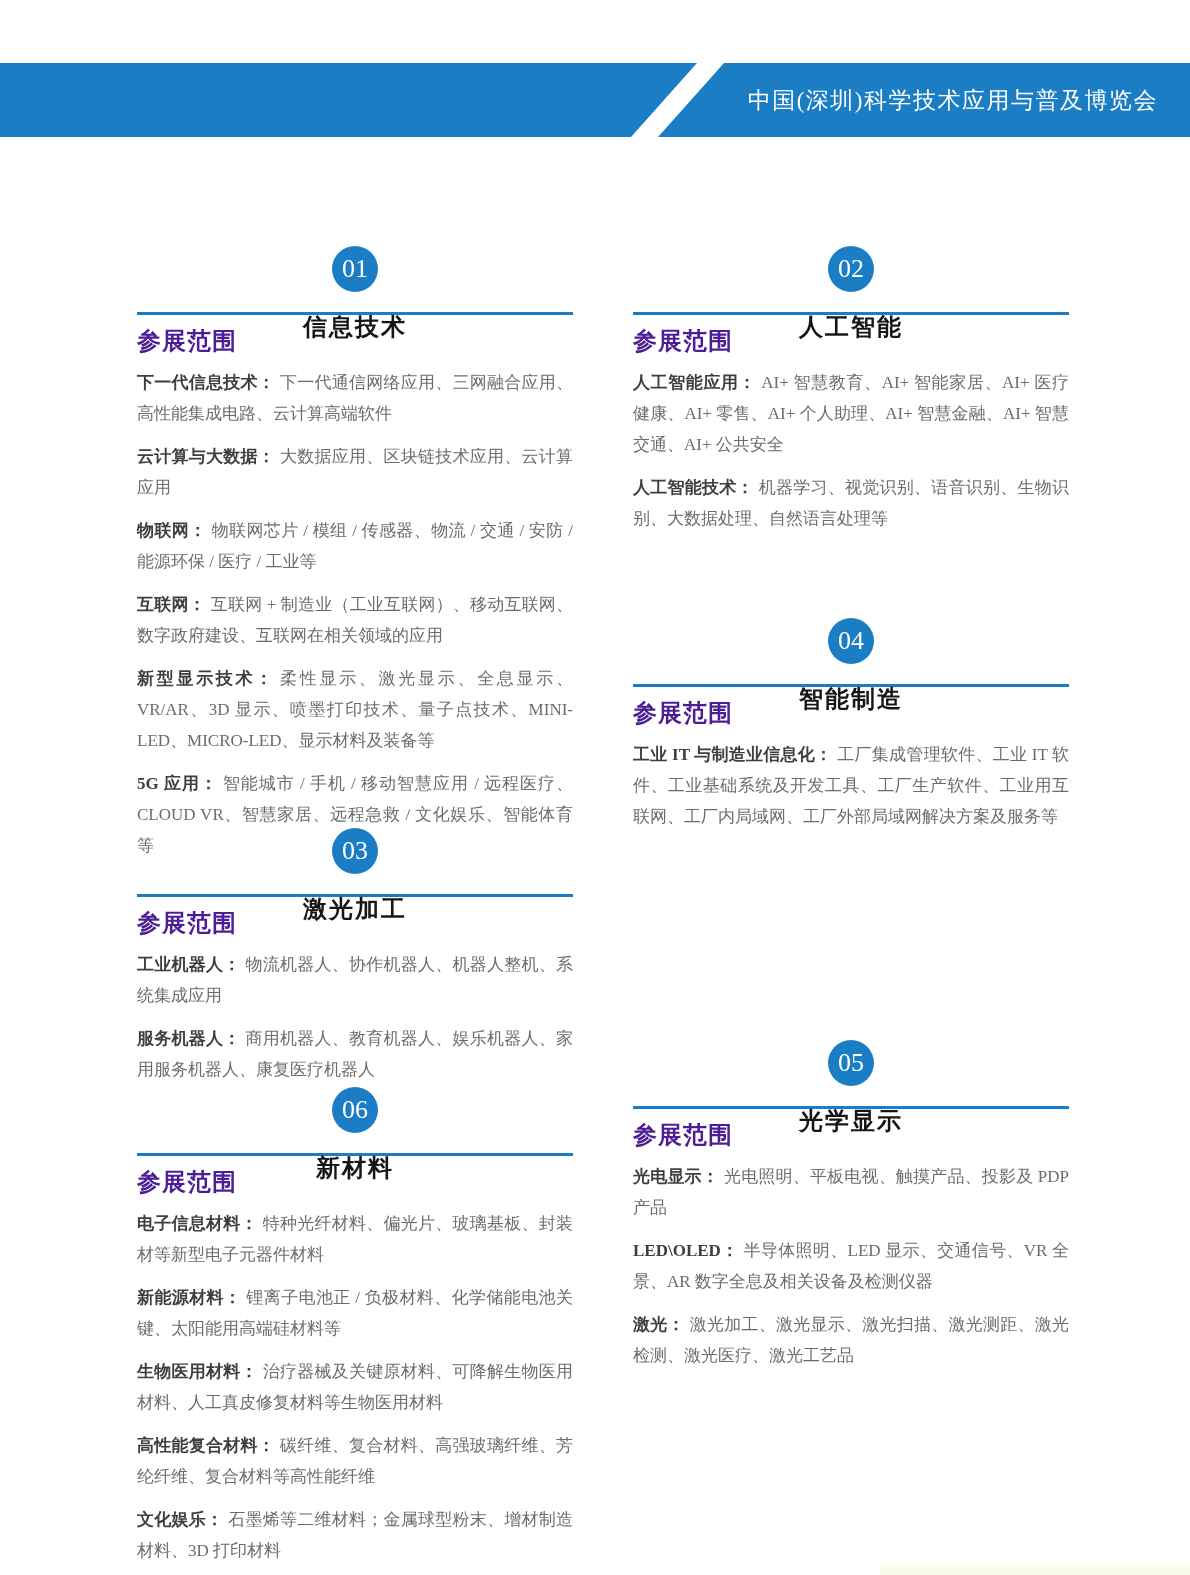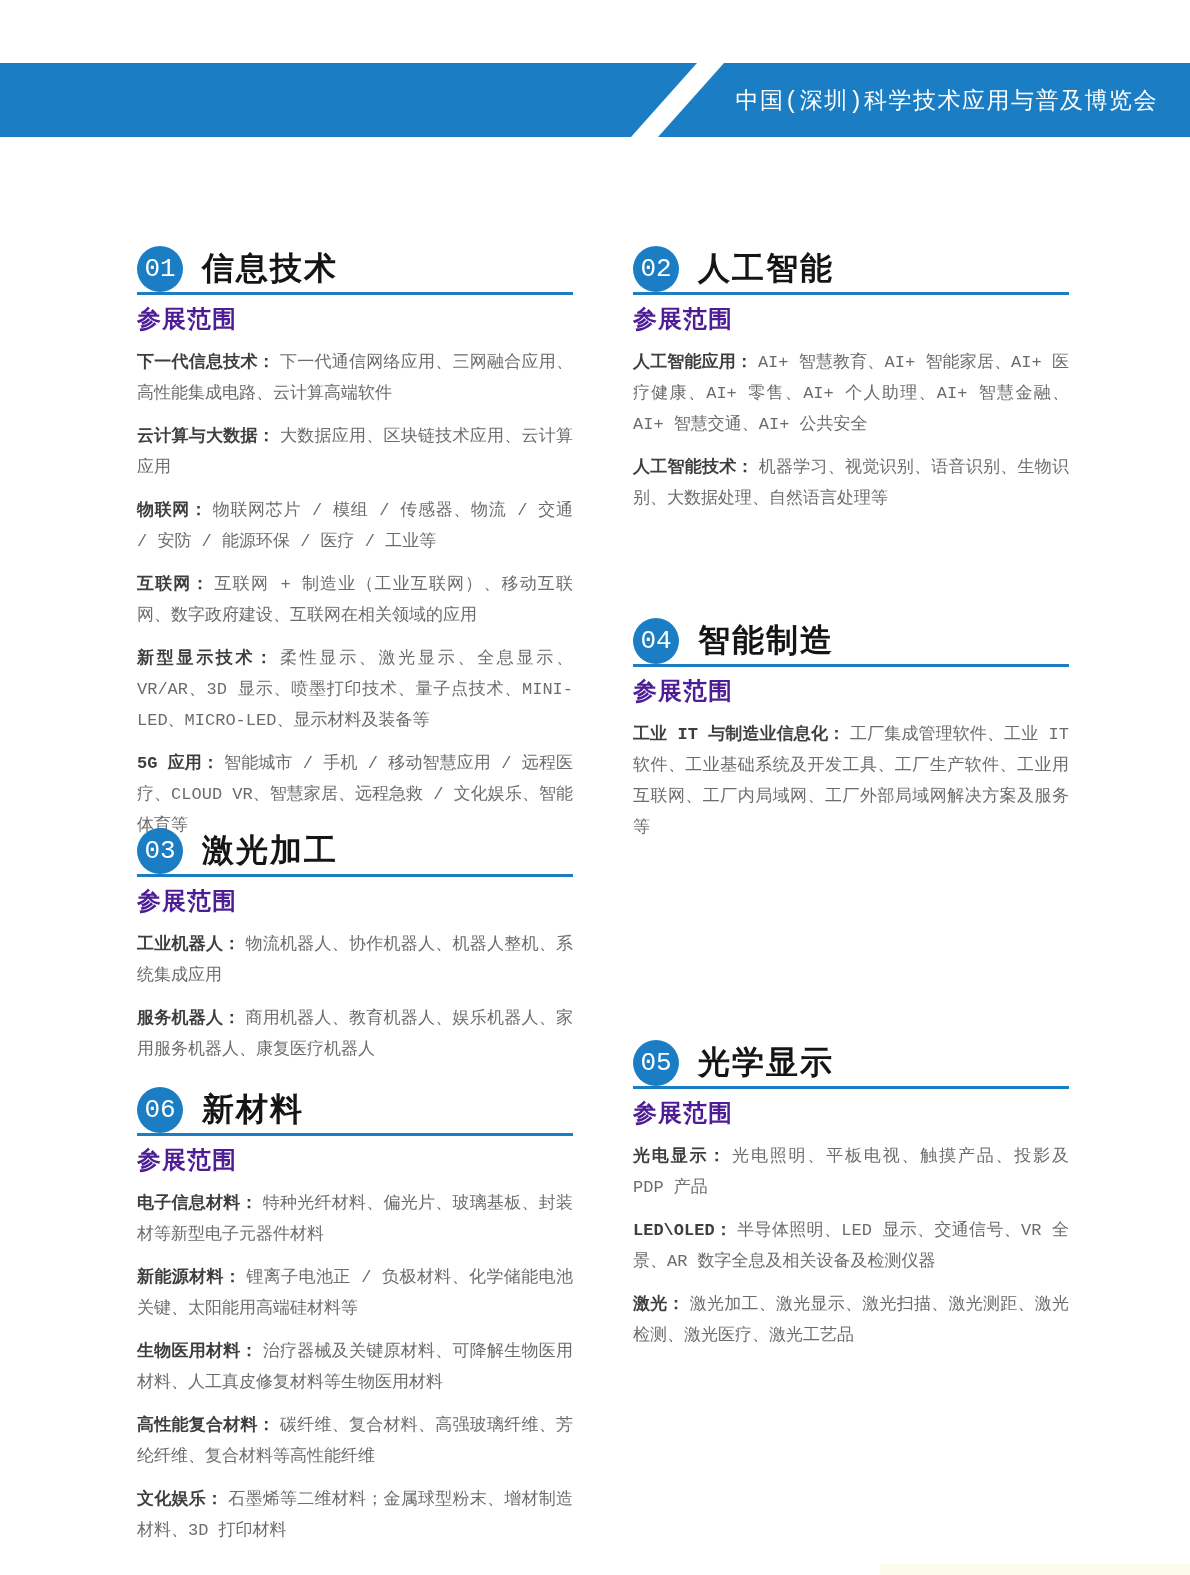--- a/index.html
+++ b/index.html
@@ -1,19 +1,19 @@
 <!DOCTYPE html>
 <html lang="zh" style="--blue: #1b7ec5;"><head>
 <meta charset="utf-8">
 <style>
   :root{ --blue:#1b7ec5; }
   html,body{margin:0;padding:0;background:#ffffff;}
   .page{
     position:relative;width:1190px;height:1575px;background:#ffffff;overflow:hidden;
-    font-family:Liberation Mono, monospace;
+    font-family:Liberation Serif, serif;
   }
   
   .band{position:absolute;top:63px;left:0;width:1190px;height:74px;}
   .band-left{
     position:absolute;top:0;left:0;width:1190px;height:74px;background:var(--blue);
     clip-path:polygon(0 0,697px 0,631px 74px,0 74px);
   }
   .band-right{
     position:absolute;top:0;left:0;width:1190px;height:74px;background:var(--blue);
     clip-path:polygon(724px 0,1190px 0,1190px 74px,658px 74px);
@@ -24,28 +24,28 @@
   
   .section{position:absolute;width:436px;}
   .sec-01{left:137px;top:246px;}
   .sec-02{left:633px;top:246px;}
   .sec-03{left:137px;top:828px;}
   .sec-04{left:633px;top:618px;}
   .sec-05{left:633px;top:1040px;}
   .sec-06{left:137px;top:1087px;}
   .sec-head{
     display:flex;align-items:center;gap:19px;height:46px;
-    border-bottom:3px solid var(--blue);padding-bottom:0;
+    border-bottom:3px solid var(--blue);padding-bottom:20px;flex-direction:column;
   }
   .sec-num{
     width:46px;height:46px;border-radius:50%;background:var(--blue);
     color:#ffffff;display:flex;align-items:center;justify-content:center;
     font-size:26px;font-weight:500;flex:0 0 auto;
   }
-  .sec-title{font-size:32px;font-weight:700;color:#151515;letter-spacing:2px;white-space:nowrap;}
+  .sec-title{font-size:24px;font-weight:700;color:#151515;letter-spacing:2px;white-space:nowrap;}
   .scope-label{margin-top:12px;font-size:24px;font-weight:700;color:#4c1d95;letter-spacing:1px;line-height:28px;}
   .scope-item{margin-top:12px;font-size:17px;line-height:31px;text-align:justify;color:#6f6b6b;}
   .scope-item .lbl{color:#3e3e3e;font-weight:700;margin-right:5px;}
   
   .footer-strip{position:absolute;right:0;bottom:0;width:310px;height:11px;background:#fbfbec;}
 </style>
 </head>
 <body>
 
 <div class="page">

